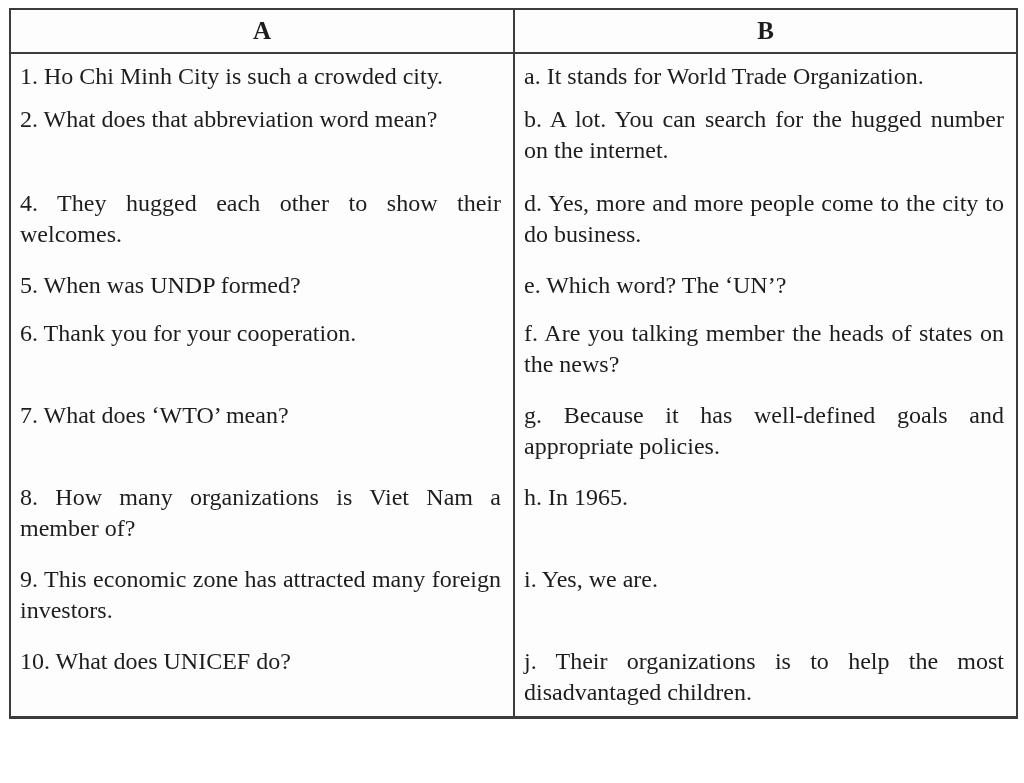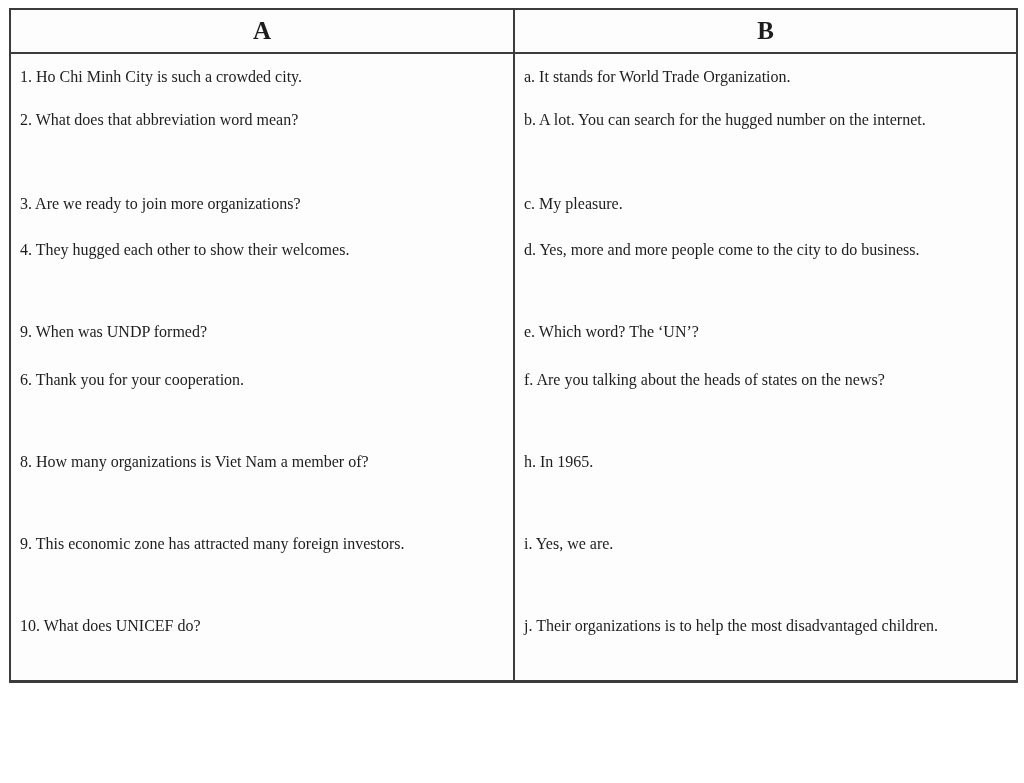--- a/index.html
+++ b/index.html
@@ -28,21 +28,21 @@
     height:42px;
     font-size:25px;
     font-weight:bold;
     text-align:center;
     vertical-align:middle;
     border-bottom:2px solid var(--border-color);
     padding:0;
   }
   .match-table td{
     vertical-align:top;
-    font-size:16px;
+    font-size:24px;
     line-height:31px;
     text-align:justify;
     padding:7px 12px 5px 9px;
   }
   .col-a{width:502px;border-right:2px solid var(--border-color);}
   .col-b{width:501px;}
   tr.h1{height:44px;}
   tr.h1b{height:46px;}
   tr.h1c{height:48px;}
   tr.h2{height:82px;}
@@ -62,35 +62,35 @@
     </thead>
     <tbody>
       <tr class="h1">
         <td class="col-a">1. Ho Chi Minh City is such a crowded city.</td>
         <td class="col-b">a. It stands for World Trade Organization.</td>
       </tr>
       <tr class="h2a">
         <td class="col-a">2. What does that abbreviation word mean?</td>
         <td class="col-b">b. A lot. You can search for the hugged number on the internet.</td>
       </tr>
-      <tr class="h1b">
-        <td class="col-a">3. Are we ready to join more organizations?</td>
-        <td class="col-b">c. My pleasure.</td>
-      </tr>
       <tr class="h2">
         <td class="col-a">4. They hugged each other to show their welcomes.</td>
         <td class="col-b">d. Yes, more and more people come to the city to do business.</td>
       </tr>
       <tr class="h1c">
-        <td class="col-a">9. When was UNDP formed?</td>
+        <td class="col-a">5. When was UNDP formed?</td>
         <td class="col-b">e. Which word? The ‘UN’?</td>
       </tr>
       <tr class="h2">
         <td class="col-a">6. Thank you for your cooperation.</td>
-        <td class="col-b">f. Are you talking about the heads of states on the news?</td>
+        <td class="col-b">f. Are you talking member the heads of states on the news?</td>
+      </tr>
+      <tr class="h2">
+        <td class="col-a">7. What does ‘WTO’ mean?</td>
+        <td class="col-b">g. Because it has well-defined goals and appropriate policies.</td>
       </tr>
       <tr class="h2">
         <td class="col-a">8. How many organizations is Viet Nam a member of?</td>
         <td class="col-b">h. In 1965.</td>
       </tr>
       <tr class="h2">
         <td class="col-a">9. This economic zone has attracted many foreign investors.</td>
         <td class="col-b">i. Yes, we are.</td>
       </tr>
       <tr class="h2last">

